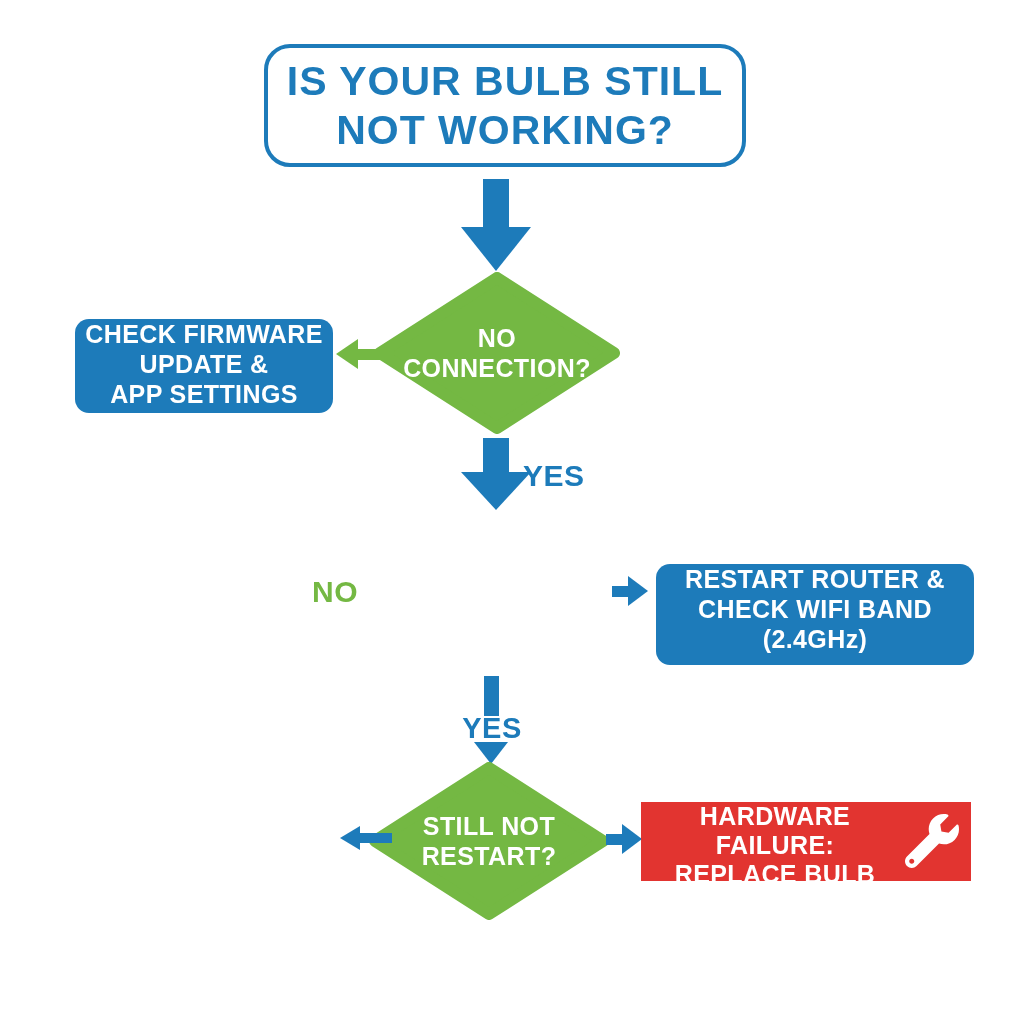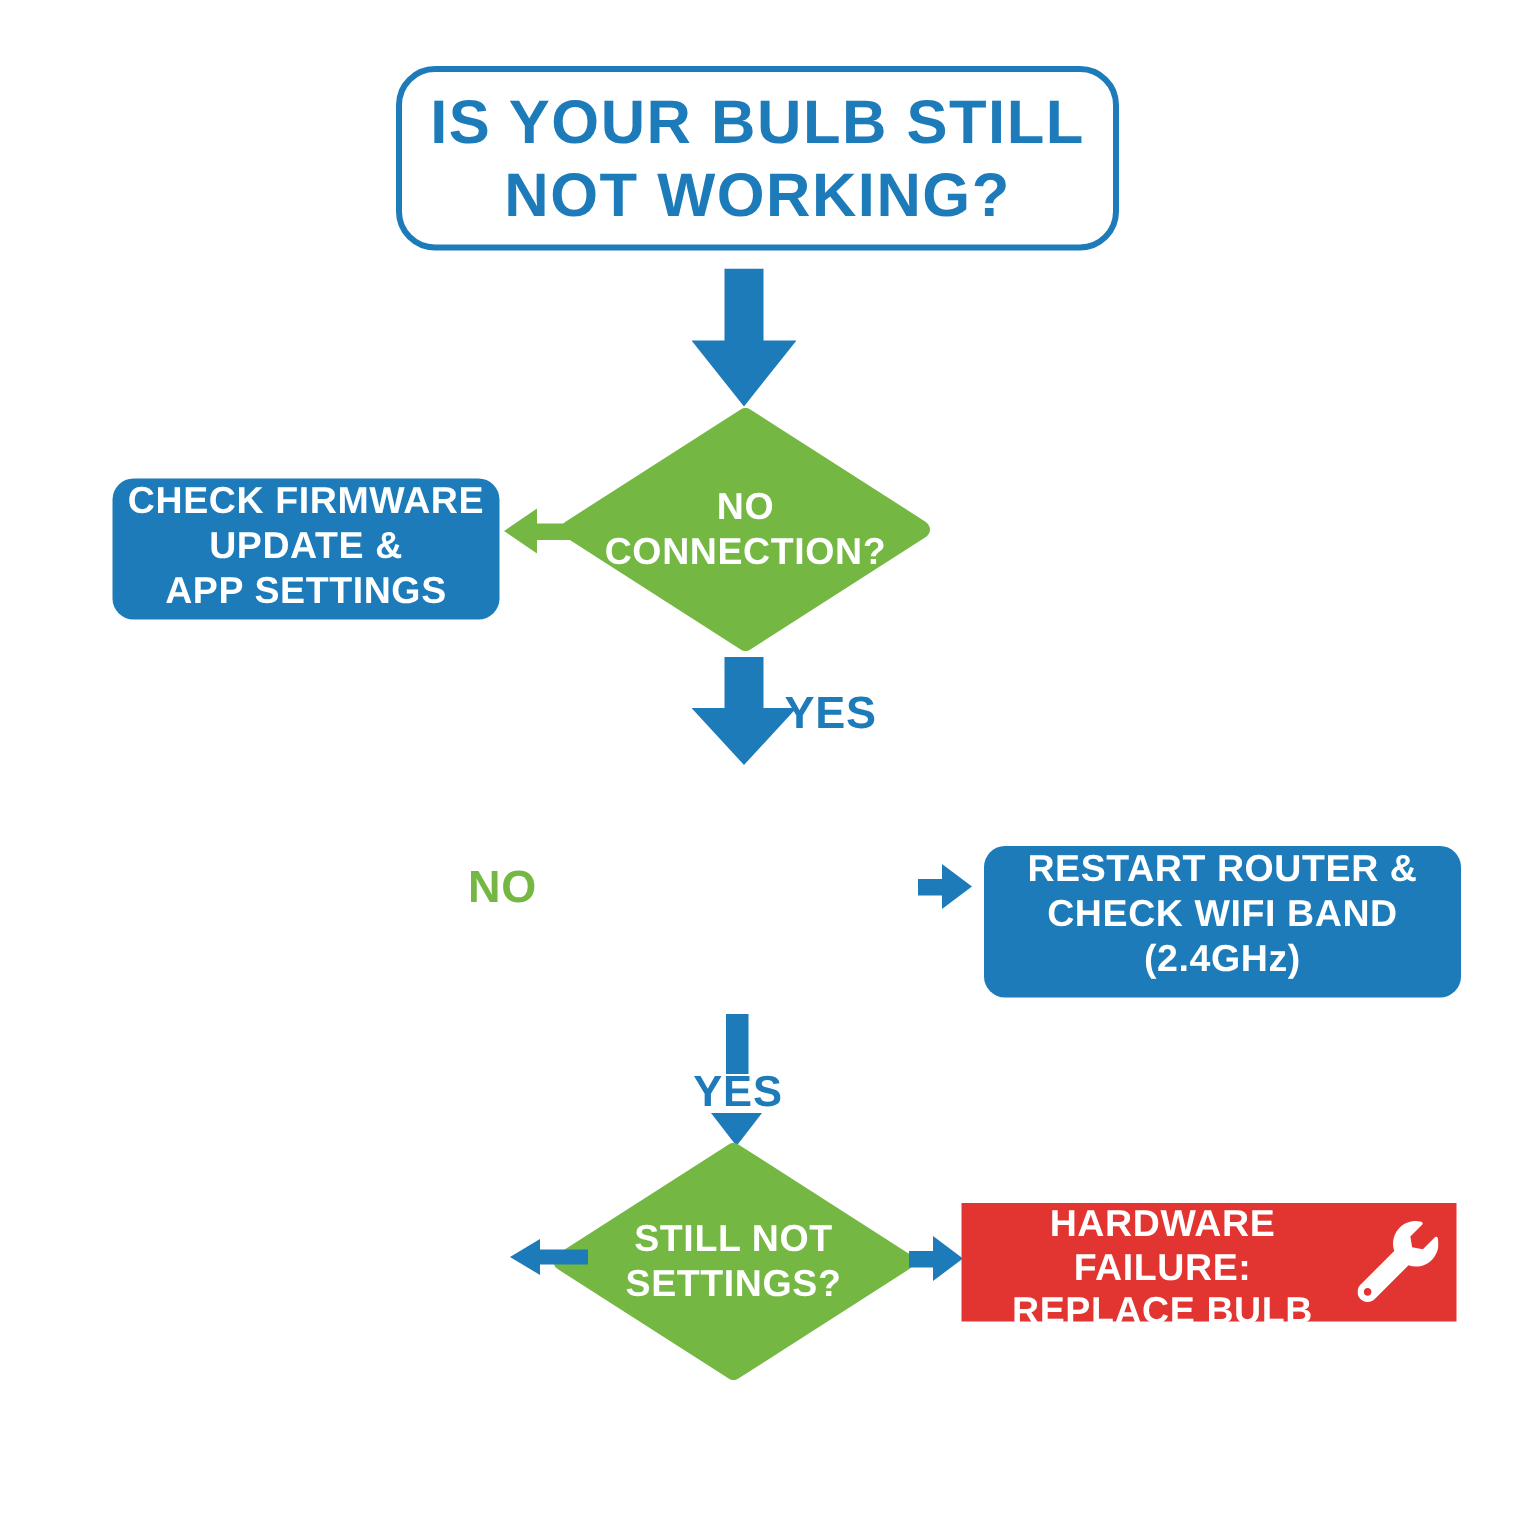--- a/index.html
+++ b/index.html
@@ -107,21 +107,21 @@
 
   <div class="abs stem3"></div>
   <div class="abs edge-label yes2">YES</div>
   <div class="abs head3"></div>
 
   <div class="abs diamond-wrap d3">
     <svg class="diamond" width="240" height="158" viewBox="0 0 240 158">
       <polygon class="fill-green stroke-green" points="120,6 234,79 120,152 6,79" stroke-width="12" stroke-linejoin="round"></polygon>
     </svg>
     <div class="label">STILL NOT
-SETTINGS?</div>
+RESTART?</div>
   </div>
 
   <svg class="abs" style="left:340px;top:824px" width="52" height="28" viewBox="0 0 52 28">
     <polygon class="fill-blue" points="0,14 20,2 20,26"></polygon>
     <rect class="fill-blue" x="18" y="9" width="34" height="10"></rect>
   </svg>
 
 
   <svg class="abs" style="left:606px;top:824px" width="36" height="30" viewBox="0 0 36 30">
     <rect class="fill-blue" x="0" y="10" width="18" height="11"></rect>

